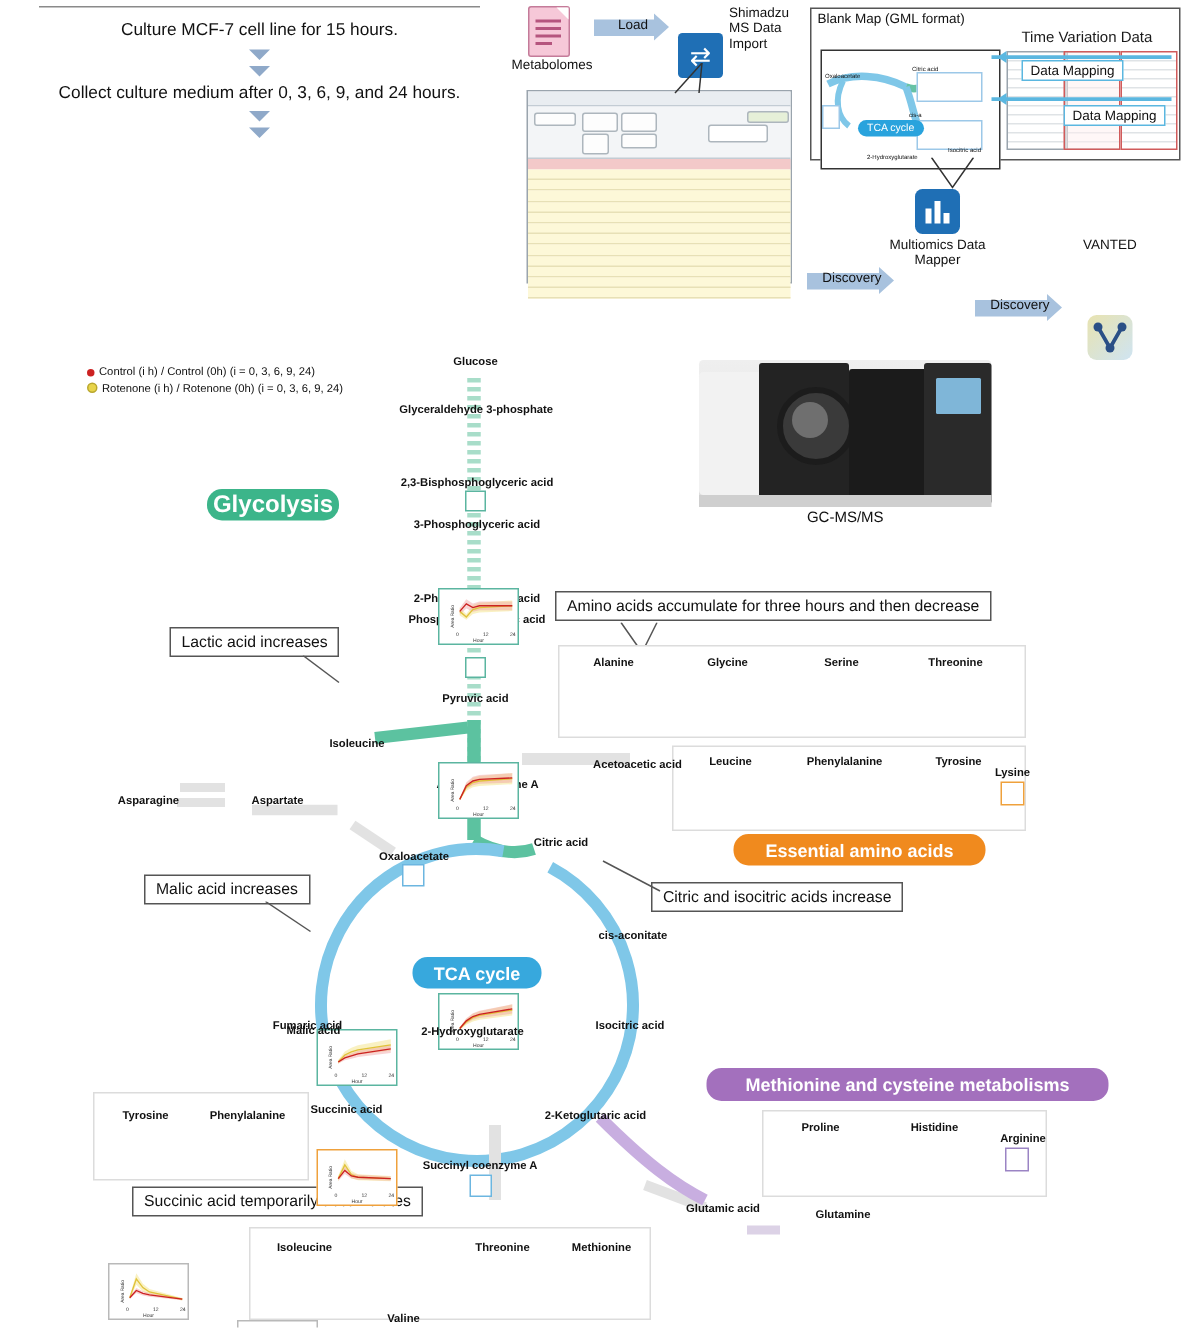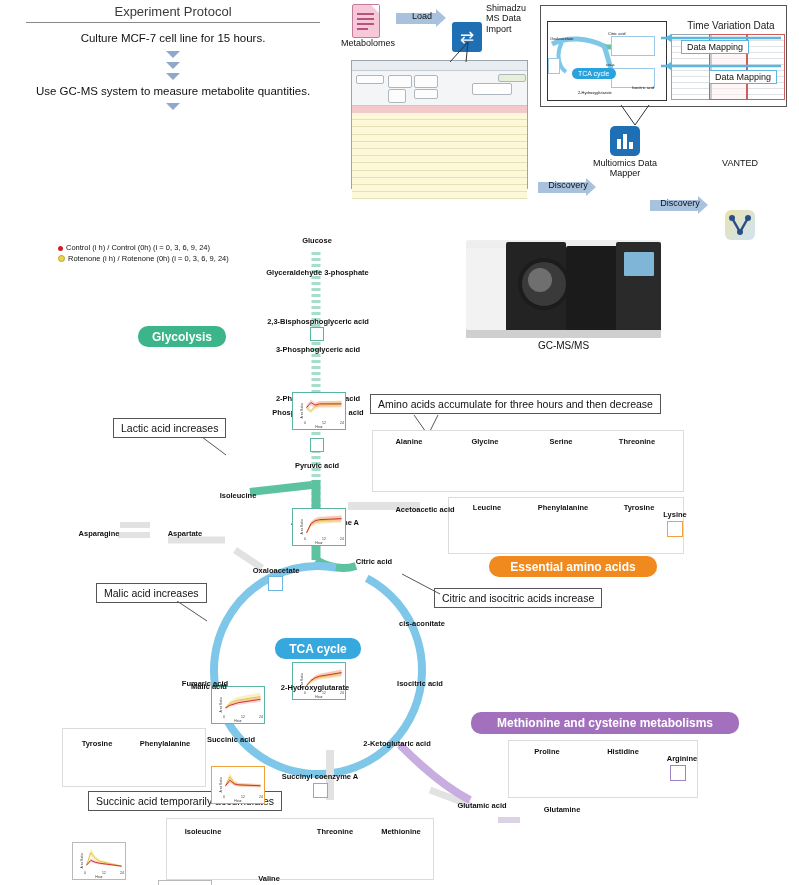--- a/index.html
+++ b/index.html
@@ -28,48 +28,47 @@
   .tbl-head{height:9px;background:#e9edf1;border-bottom:1px solid #c3ccd4;}
   .tbl-tool{height:34px;background:#f3f5f7;border-bottom:1px solid #c3ccd4;position:relative;}
   .tbl-btn{position:absolute;background:#fdfdfd;border:1px solid #adb6bd;border-radius:2px;}
   .tbl-rowhead{height:7px;background:#f3c9c9;}
   .tbl-row{height:6.2px;background:#fdf8d8;border-bottom:1px solid #e7e0b6;}
   .blankmap{border:1px solid #555;background:#fff;}
   .bm-title{font-size:9px;color:#111;padding:1px 4px;}
   .bm-inner{border:1px solid #333;position:relative;background:#fff;}
   .tca-pill{background:#29a3dd;color:#fff;font-size:7px;padding:2px 6px;border-radius:7px;position:absolute;}
   .dm-box{background:#fff;border:1px solid #5bb7e0;color:#111;font-size:9px;padding:1px 5px;position:absolute;z-index:5;}
-  .tv-title{font-size:10px;text-align:center;}
+  .tv-title{font-size:10px;}
   .grid-tbl{border:1px solid #9aa4ad;background:#fff;}
   .grid-tbl.red{border:1px solid #d05b5b;}
   .gl{height:5px;border-bottom:1px solid #dfe3e6;}
   
   .legend{font-size:7.5px;line-height:1.45;color:#111;}
   .dot{display:inline-block;width:5px;height:5px;border-radius:50%;vertical-align:middle;margin-right:3px;}
   .badge{color:#fff;font-weight:bold;border-radius:10px;text-align:center;display:flex;align-items:center;justify-content:center;}
   .node-lbl{font-size:7.5px;font-weight:bold;color:#111;text-align:center;white-space:nowrap;}
   .smallbox{border:1px solid;background:#fff;}
   .plot{background:#fff;border:1px solid;box-sizing:border-box;position:relative;}
   .plot .yl{position:absolute;left:1px;top:50%;transform:translateY(-50%) rotate(-90deg);font-size:3.2px;color:#333;white-space:nowrap;transform-origin:center;}
   .plot .xl{position:absolute;bottom:0px;width:100%;text-align:center;font-size:3.4px;color:#333;}
   .plot .xt{position:absolute;bottom:4.5px;font-size:3.4px;color:#333;}
   .plot svg{position:absolute;left:12px;top:3px;}
   .callout{border:1px solid #555;background:#fff;font-size:10.5px;color:#111;padding:3px 7px;white-space:nowrap;}
 </style>
 </head>
 <body>
 
 <div class="abs" id="protocol">
-  <div class="proto-title">Experiment Protocol</div>
   <div class="proto-rule"></div>
   <div class="proto-step">Culture MCF-7 cell line for 15 hours.</div>
   <div class="proto-arrow"></div>
   <div class="proto-arrow"></div>
+  <div class="proto-step">Collect culture medium after 0, 3, 6, 9, and 24 hours.</div>
   <div class="proto-arrow"></div>
-  <div class="proto-step">Use GC-MS system to measure metabolite quantities.</div>
   <div class="proto-arrow"></div>
 </div>
 
 <div class="abs" style="left:352px;top:4px;">
   <div class="doc-icon">
     <div class="doc-line" style="top:8px;"></div>
       <div class="doc-line" style="top:13px;"></div>
     <div class="doc-line" style="top:18px;"></div>
       <div class="doc-line" style="top:23px;width:11px;"></div>
   </div>
@@ -109,20 +108,21 @@
     <div class="tbl-row"></div>
     <div class="tbl-row"></div>
     <div class="tbl-row"></div>
 </div>
 <svg class="abs" style="left:408px;top:42px;" width="70" height="22">
   <path d="M60 0 L42 20 M60 0 L60 0" stroke="#333" stroke-width="1" fill="none"></path>
   <path d="M60 0 L58 20" stroke="#333" stroke-width="1" fill="none"></path>
 </svg>
 
 <div class="abs blankmap" style="left:540px;top:5px;width:245px;height:100px;">
+  <div class="bm-title">Blank Map (GML format)</div>
   <div class="bm-inner abs" style="left:6px;top:15px;width:118px;height:78px;">
     <svg width="118" height="78">
       <path d="M4 22 C20 14, 40 16, 56 24" stroke="#7fc7e8" stroke-width="5" fill="none"></path>
       <path d="M56 24 C66 28, 70 20, 78 18" stroke="#66c2a5" stroke-width="5" fill="none"></path>
       <path d="M56 24 C62 40, 62 52, 70 58" stroke="#7fc7e8" stroke-width="5" fill="none"></path>
       <path d="M14 20 C8 32, 10 44, 18 50" stroke="#7fc7e8" stroke-width="4" fill="none"></path>
     </svg>
     <div class="abs" style="left:2px;top:14px;font-size:4px;color:#111;">Oxaloacetate</div>
     <div class="abs" style="left:60px;top:9px;font-size:4px;color:#111;">Citric acid</div>
     <div class="abs" style="left:63px;top:14px;width:42px;height:18px;border:1px solid #9cc8e8;background:#fff;"></div>
@@ -255,21 +255,21 @@
 <div class="abs node-lbl" style="left:248px;top:317px;width:140px;">2,3-Bisphosphoglyceric acid</div>
 <div class="abs node-lbl" style="left:262px;top:345px;width:112px;">3-Phosphoglyceric acid</div>
 <div class="abs node-lbl" style="left:262px;top:394px;width:112px;">2-Phosphoglyceric acid</div>
 <div class="abs node-lbl" style="left:252px;top:408px;width:132px;">Phosphoenolpyruvic acid</div>
 <div class="abs node-lbl" style="left:278px;top:461px;width:78px;">Pyruvic acid</div>
 <div class="abs node-lbl" style="left:270px;top:518px;width:110px;">Acetyl coenzyme A</div>
 <div class="abs smallbox" style="left:310px;top:327px;width:12px;height:12px;border-color:#5bb5a0;"></div>
 <div class="abs smallbox" style="left:310px;top:404px;width:12px;height:12px;border-color:#5bb5a0;"></div>
 <div class="abs smallbox" style="left:310px;top:438px;width:12px;height:12px;border-color:#5bb5a0;"></div>
 
-<div class="abs badge" style="left:138px;top:326px;width:88px;height:21px;font-size:12px;background:#3cb58a;">Glycolysis</div>
+<div class="abs badge" style="left:138px;top:326px;width:88px;height:21px;font-size:16px;background:#3cb58a;">Glycolysis</div>
 <div class="abs badge" style="left:275px;top:638px;width:86px;height:21px;font-size:12px;background:#37a8dd;">TCA cycle</div>
 <div class="abs badge" style="left:489px;top:556px;width:168px;height:21px;font-size:12px;background:#f08a1e;">Essential amino acids</div>
 <div class="abs badge" style="left:471px;top:712px;width:268px;height:22px;font-size:12px;background:#a370bd;">Methionine and cysteine metabolisms</div>
 
 <div class="abs callout" style="left:370px;top:394px;">Amino acids accumulate for three hours and then decrease</div>
 <svg class="abs" style="left:408px;top:415px;" width="40" height="22">
     <path d="M6 0 L20 20 L30 0" stroke="#555" stroke-width="1" fill="none"></path>
   </svg>
 <div class="abs callout" style="left:113px;top:418px;">Lactic acid increases</div>
 <svg class="abs" style="left:200px;top:437px;" width="34" height="22">

